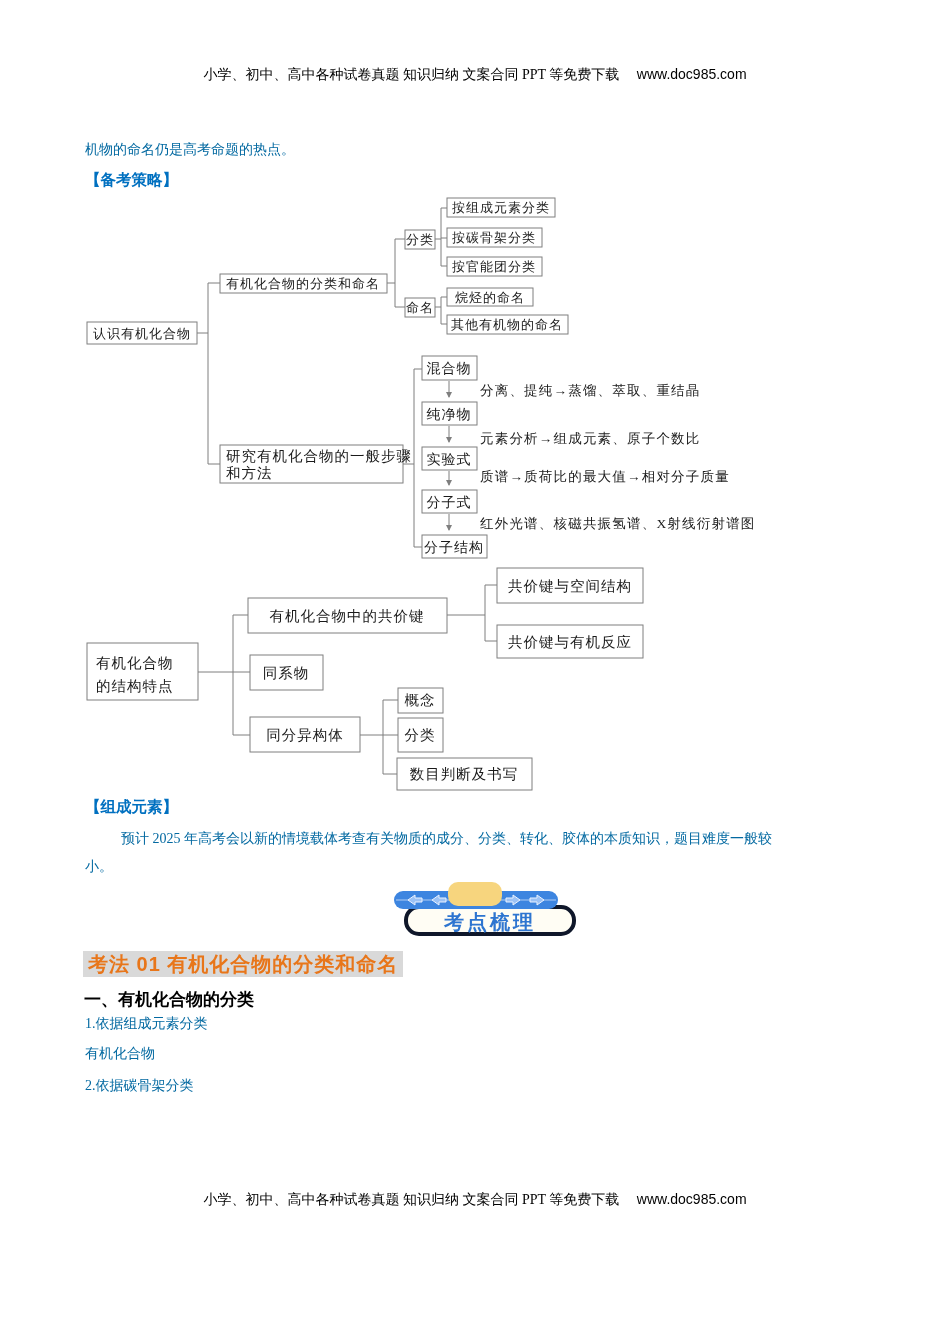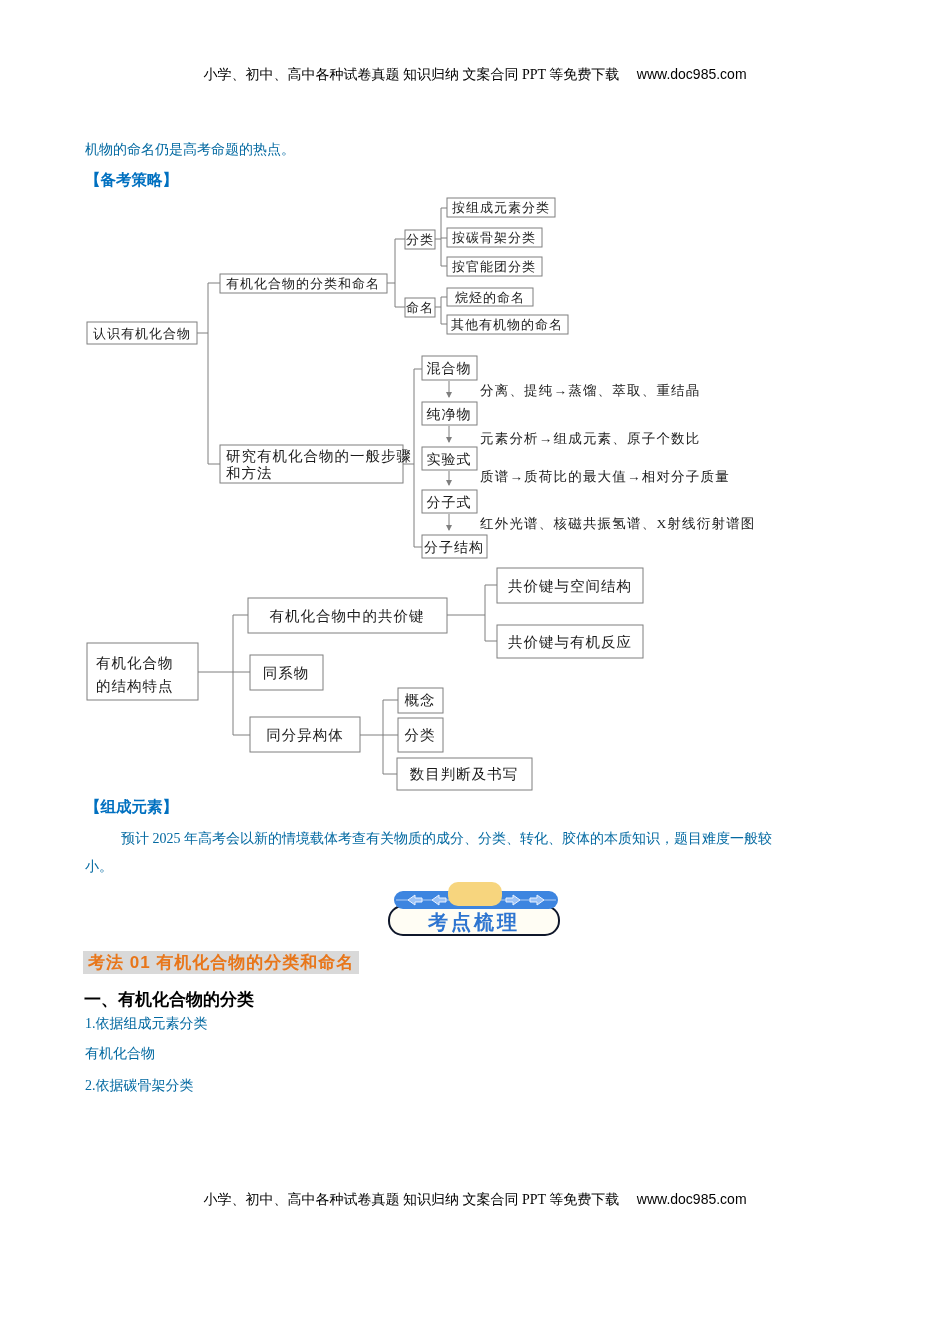--- a/index.html
+++ b/index.html
@@ -3,35 +3,35 @@
 <meta charset="utf-8">
 <style>
   html,body{margin:0;padding:0;background:#888;}
   #page{position:relative;width:950px;height:1344px;background:#ffffff;margin:0 auto;
         font-family:"Liberation Serif","DejaVu Serif",serif;color:#111;overflow:hidden;}
   .abs{position:absolute;}
   .header,.footer{width:100%;text-align:center;font-size:14px;color:#000;}
   .site{font-family:"Liberation Sans","DejaVu Sans",sans-serif;font-weight:normal;margin-left:14px;}
   .bodytext{font-size:14px;color:#0369a1;}
   .blue-h{font-size:15.5px;font-weight:bold;color:#0070C0;}
-  .kaofa{font-family:"Liberation Sans","DejaVu Sans",sans-serif;font-size:17px;font-weight:bold;
+  .kaofa{font-family:"Liberation Sans","DejaVu Sans",sans-serif;font-size:20px;font-weight:bold;
          color:#E8761A;background:#D9D9D9;padding:2px 5px;letter-spacing:1px;}
   .h1b{font-family:Liberation Mono, monospace;font-size:17px;font-weight:bold;color:#000;}
   
   svg text{fill:#1a1a1a;}
   svg .bx{fill:#ffffff;stroke:#7f7f7f;stroke-width:1;}
   svg .ln{fill:none;stroke:#7f7f7f;stroke-width:1;stroke-linejoin:round;}
   svg .t13{font-size:13px;letter-spacing:1px;}
   svg .t14{font-size:14px;letter-spacing:1px;}
   svg .t15{font-size:14.5px;letter-spacing:1px;}
   svg .note{font-size:13.5px;letter-spacing:1.2px;}
   
   .badge{left:388px;top:880px;width:176px;height:62px;}
-  .badge .white{position:absolute;left:0;top:25px;width:172px;height:31px;background:#FFFDF4;
-       border:2px solid #0f172a;border-radius:15px;z-index:1;display:flex;align-items:center;
+  .badge .white{position:absolute;left:16px;top:25px;width:172px;height:31px;background:#FFFDF4;
+       border:4px solid #0f172a;border-radius:15px;z-index:1;display:flex;align-items:center;
        justify-content:center;padding-top:4px;box-sizing:border-box;}
   .badge .white span{font-family:"Liberation Sans","DejaVu Sans",sans-serif;font-weight:bold;
        font-size:20px;color:#2E75D0;letter-spacing:3px;}
   .badge .pill{position:absolute;left:6px;top:11px;width:164px;height:18px;background:#3D85E0;
        border-radius:9px;z-index:2;}
   .badge .tab{position:absolute;left:60px;top:2px;width:54px;height:24px;background:#F7D57E;
        border-radius:10px;z-index:3;}
 </style>
 </head>
 <body>

